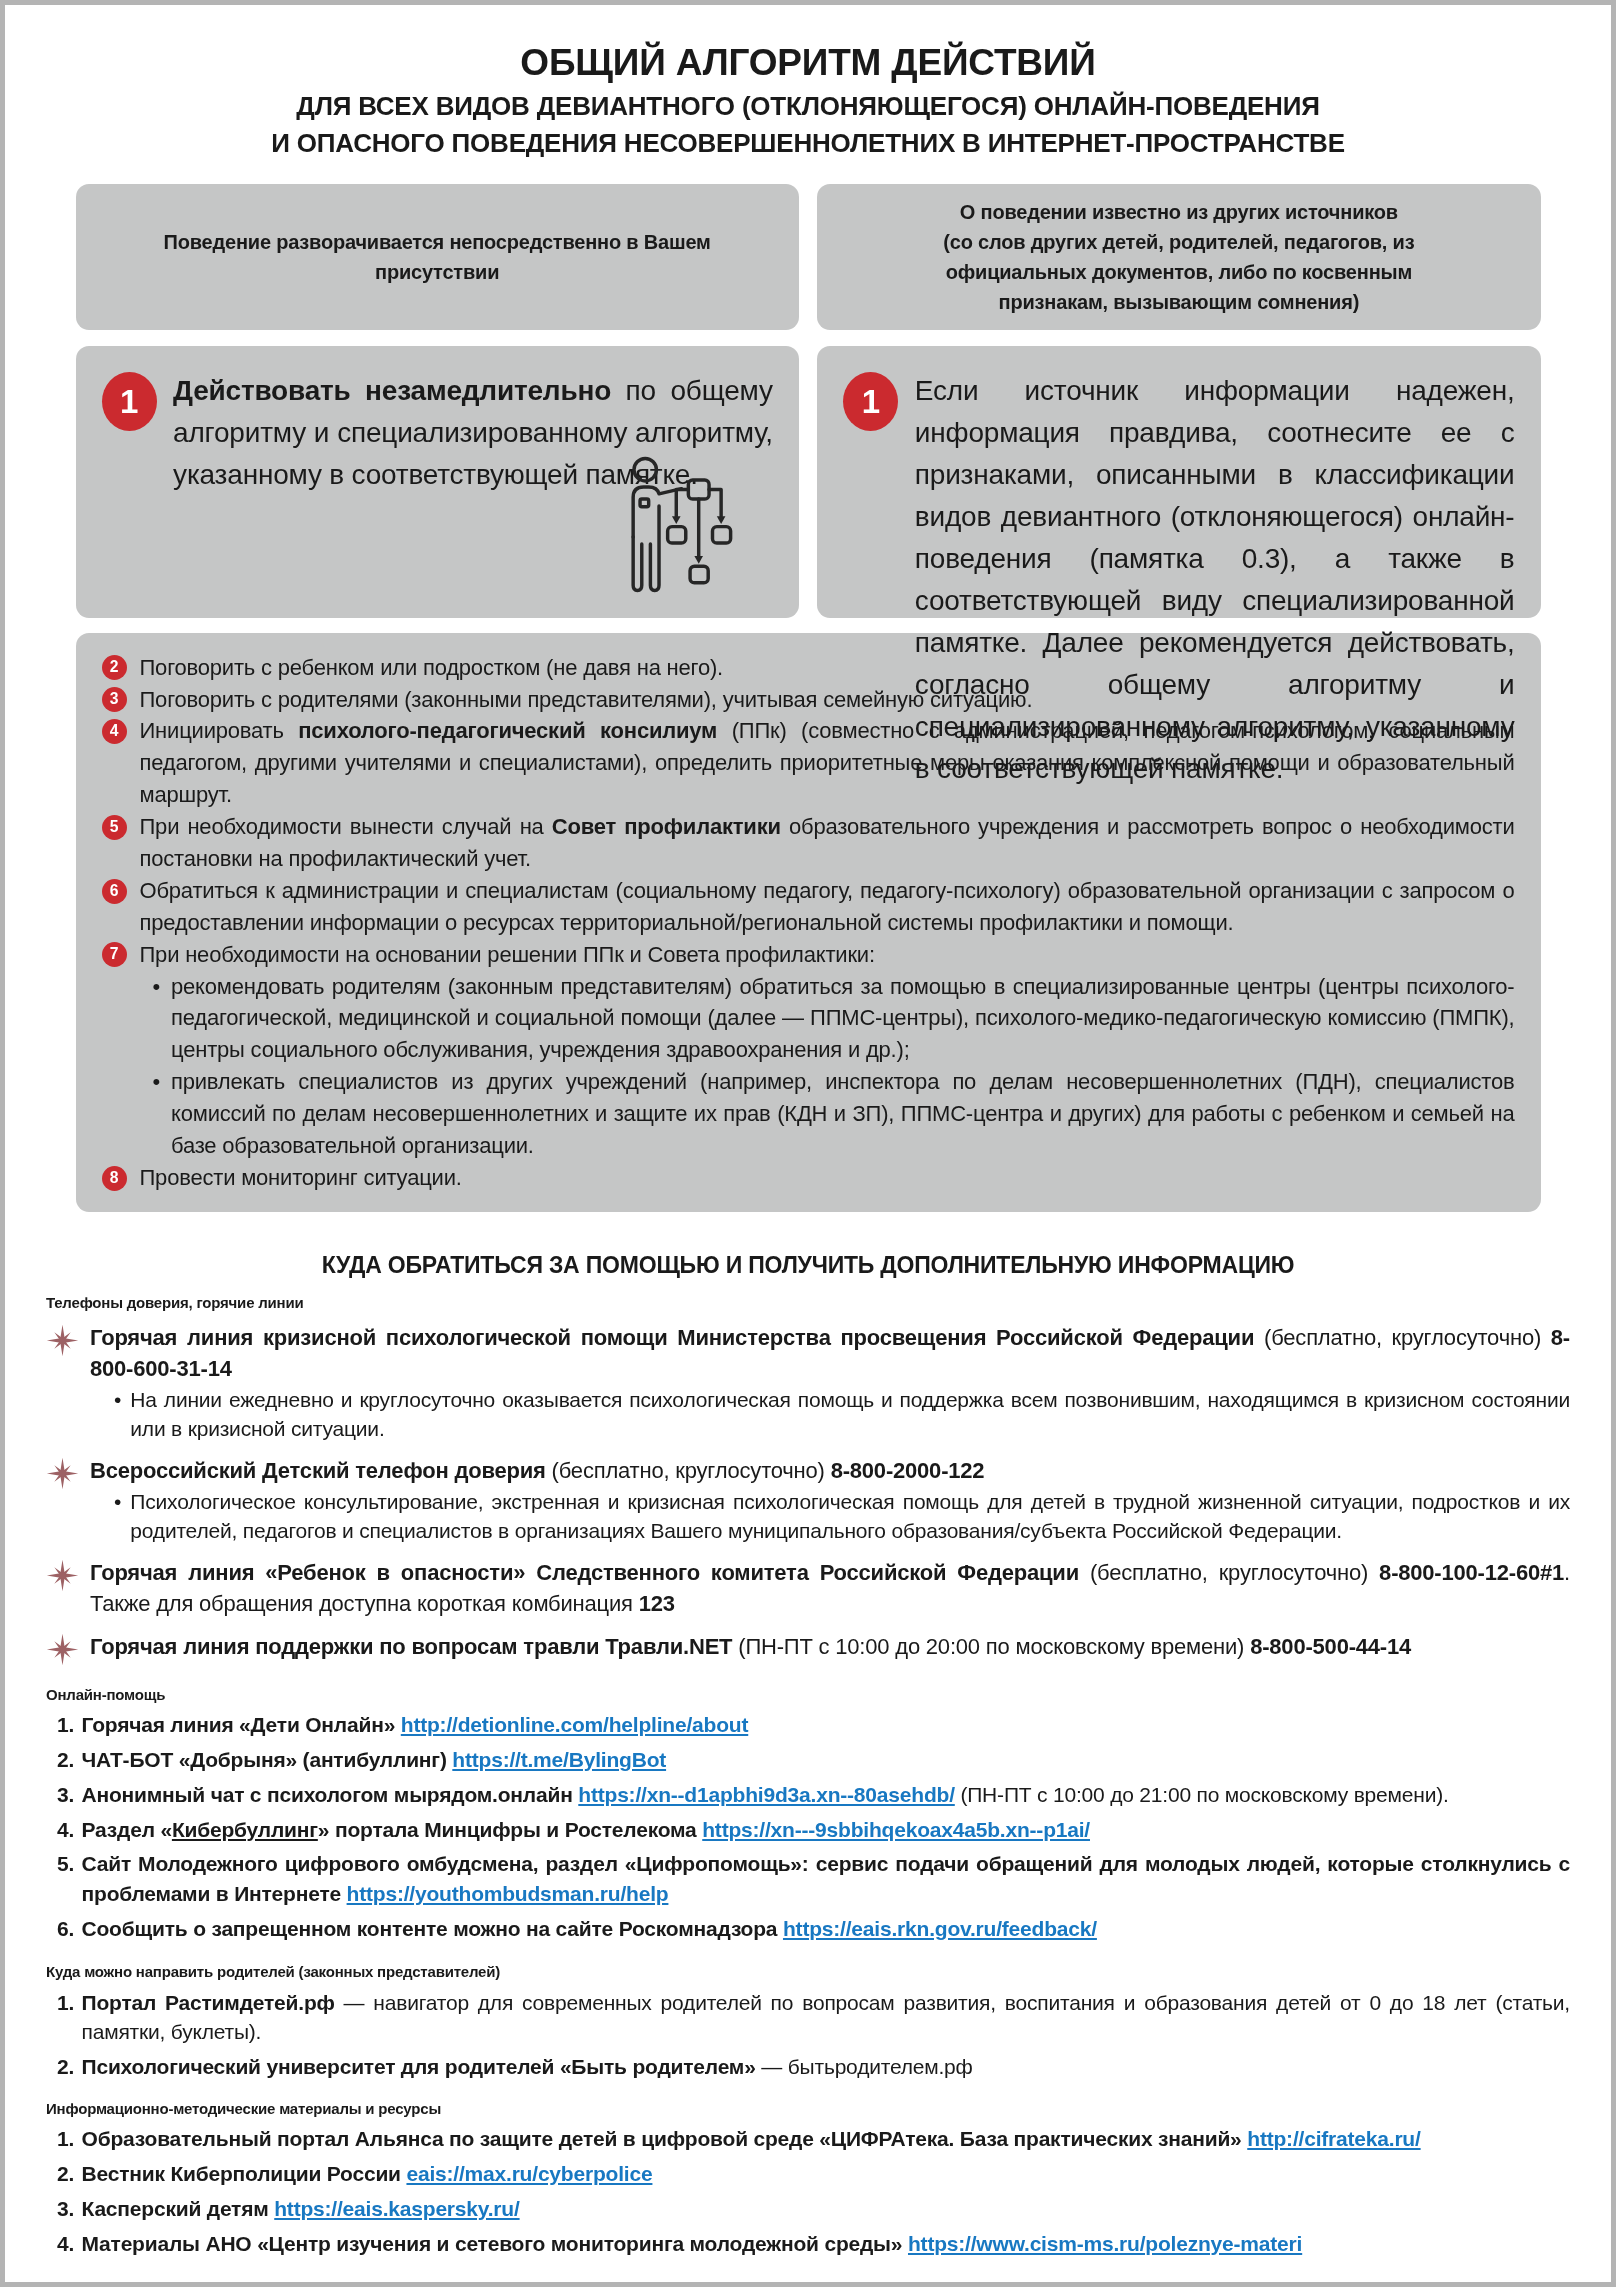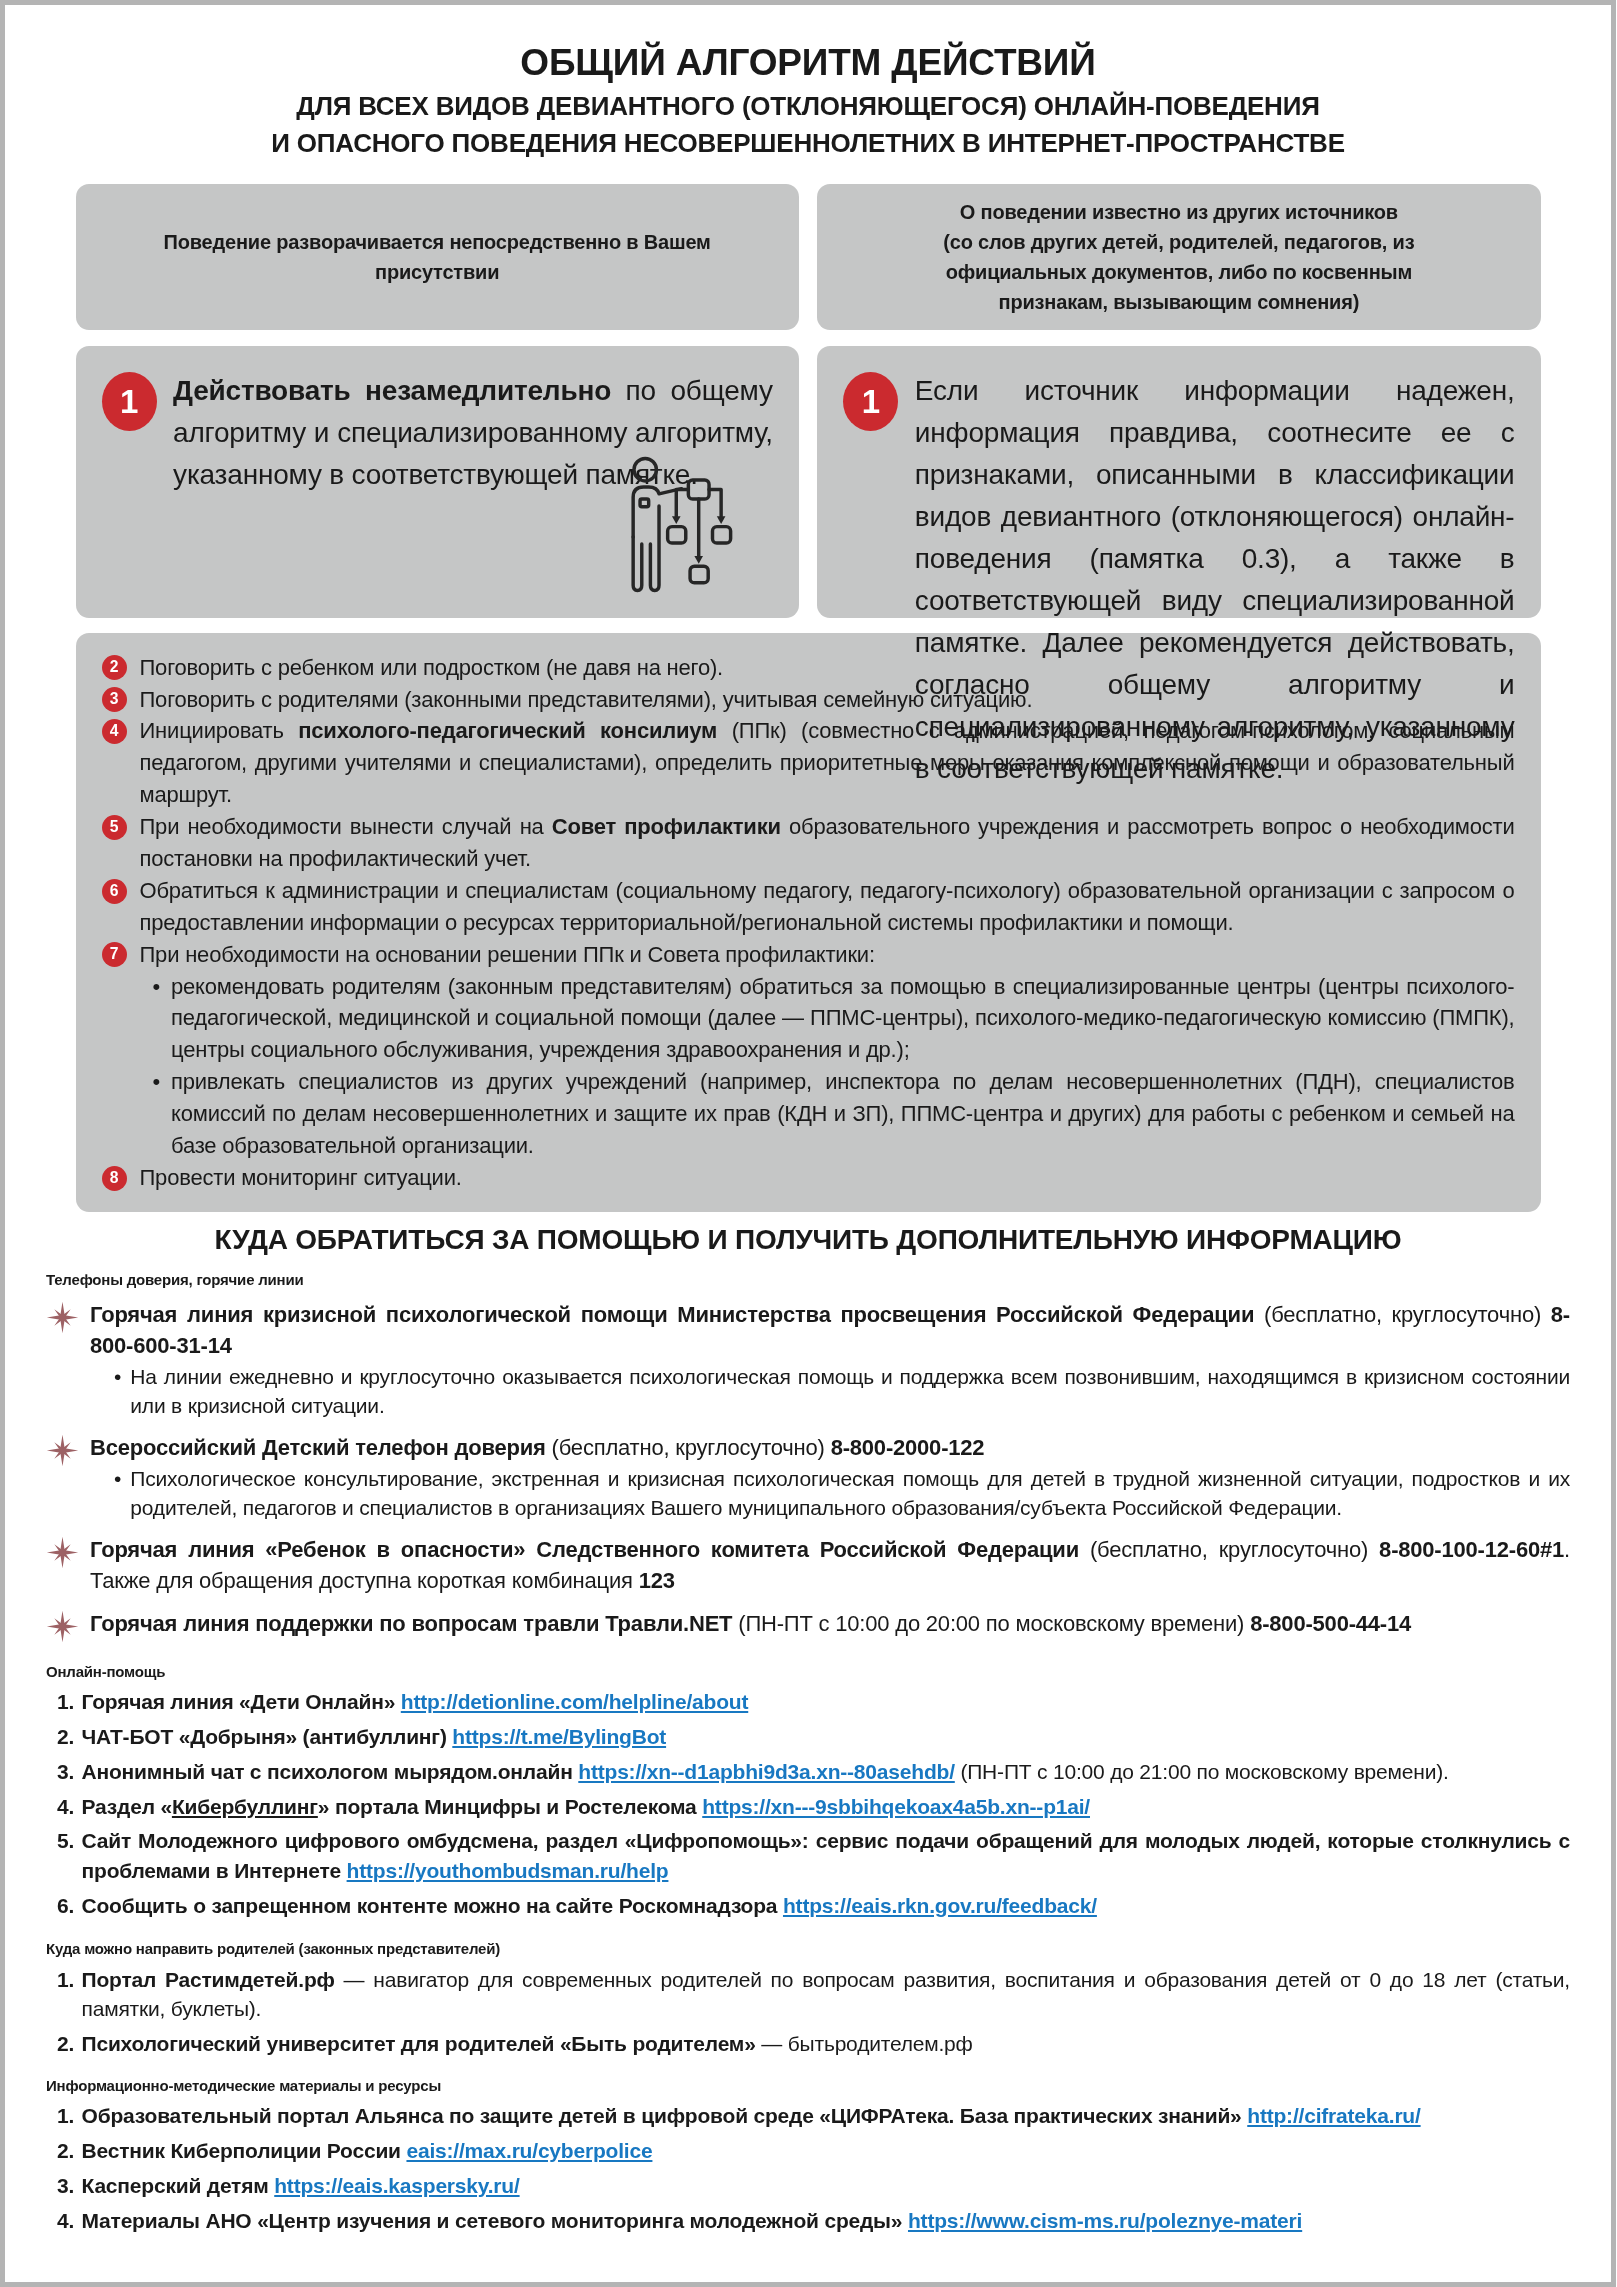--- a/index.html
+++ b/index.html
@@ -26,21 +26,21 @@
   
   .actions-box{margin:14.8px 29.5px 0 29.5px;padding:18.5px 26px;box-sizing:border-box;}
   .action-item{display:flex;gap:13px;font-size:22px;line-height:1.45;}
   .action-text{flex:1;text-align:justify;}
   .num-small{flex:0 0 auto;width:25px;height:25px;border-radius:50%;background:var(--red);color:#fff;font-weight:bold;font-size:15.7px;display:flex;align-items:center;justify-content:center;margin-top:3.7px;}
   .sub-bullet{display:flex;gap:11px;padding-left:13px;}
   .sub-bullet .dot{flex:0 0 auto;}
   .sub-bullet .sb-text{flex:1;text-align:justify;}
 
   
-  .help-heading{text-align:center;font-weight:bold;font-size:28px;margin-top:12px;}
+  .help-heading{text-align:center;font-weight:bold;font-size:23px;margin-top:40px;}
   .sub-heading{font-weight:bold;font-size:15px;margin-top:14.8px;}
   .hotline{display:flex;gap:11px;margin-top:11px;}
   .hotline .star{flex:0 0 auto;margin-top:1.8px;}
   .hotline-body{flex:1;}
   .hotline-main{font-size:22px;line-height:1.42;text-align:justify;}
   .hotline-bullet{display:flex;gap:9.2px;padding-left:24px;margin-top:1.8px;font-size:21px;line-height:1.38;}
   .hotline-bullet .hb-text{flex:1;text-align:justify;}
 
   .num-list{margin-top:7.4px;padding-left:11px;display:flex;flex-direction:column;gap:5.5px;}
   .num-item{display:flex;gap:7.4px;font-size:21px;line-height:1.4;}

